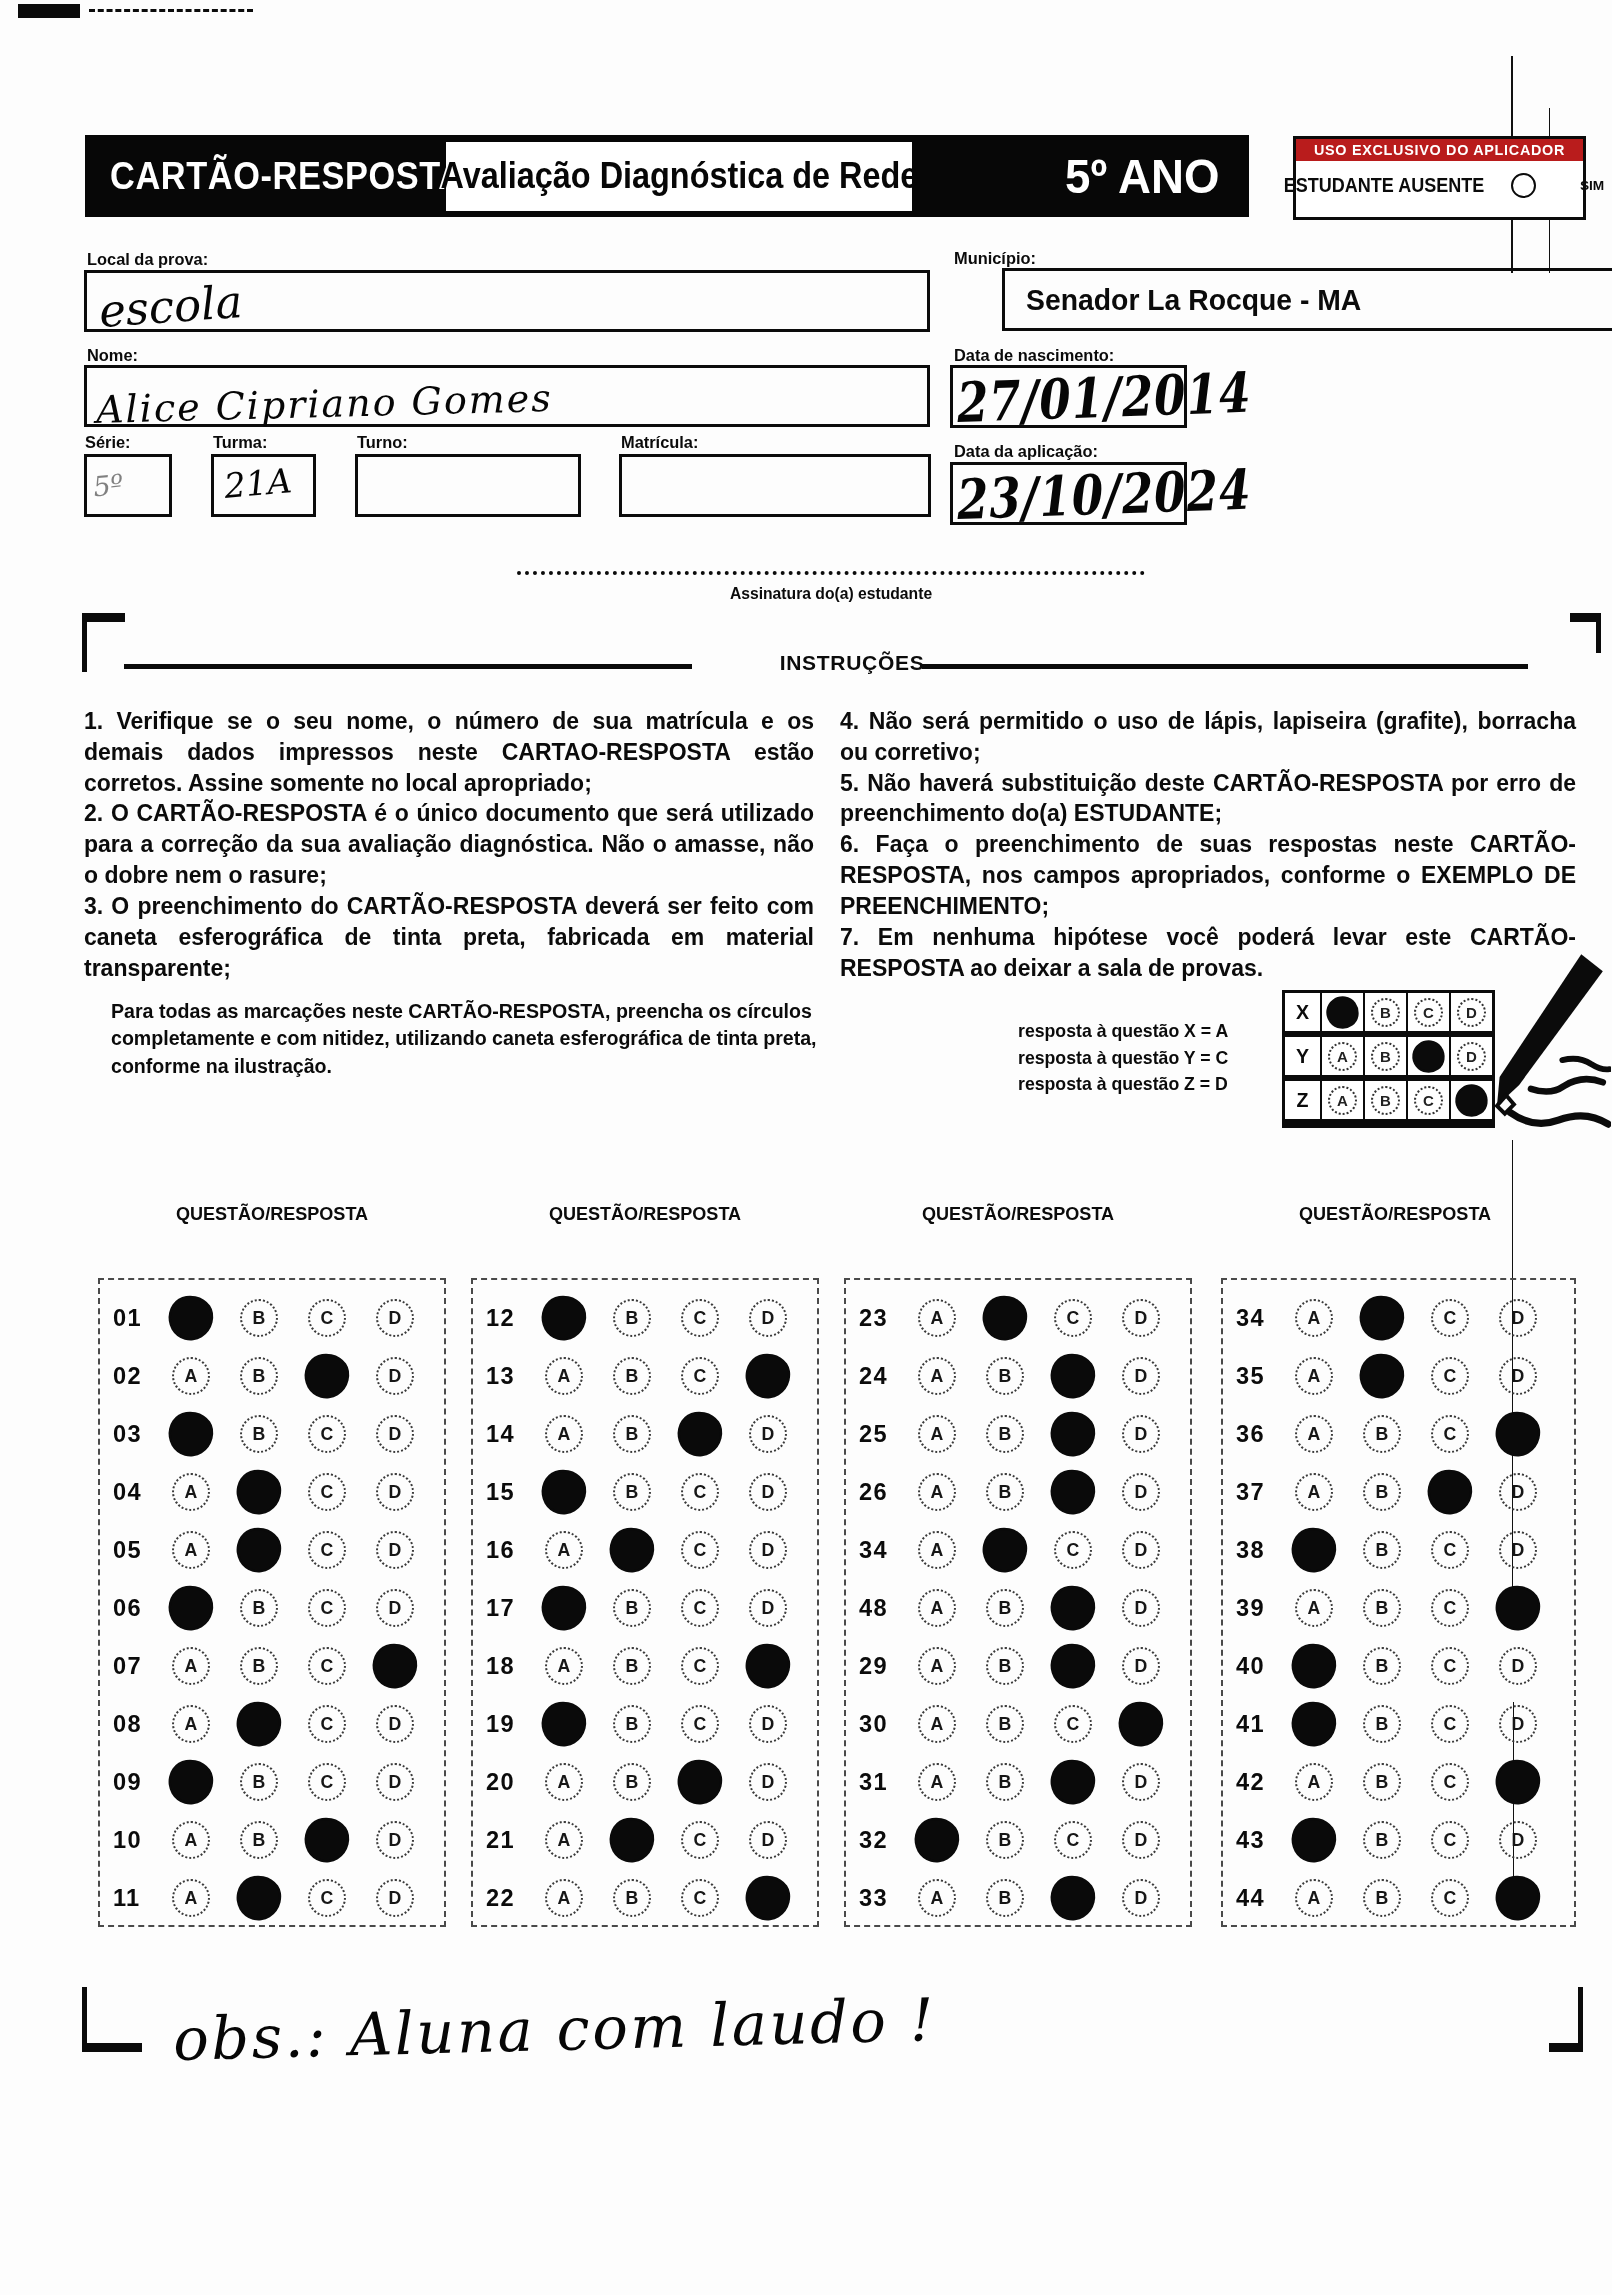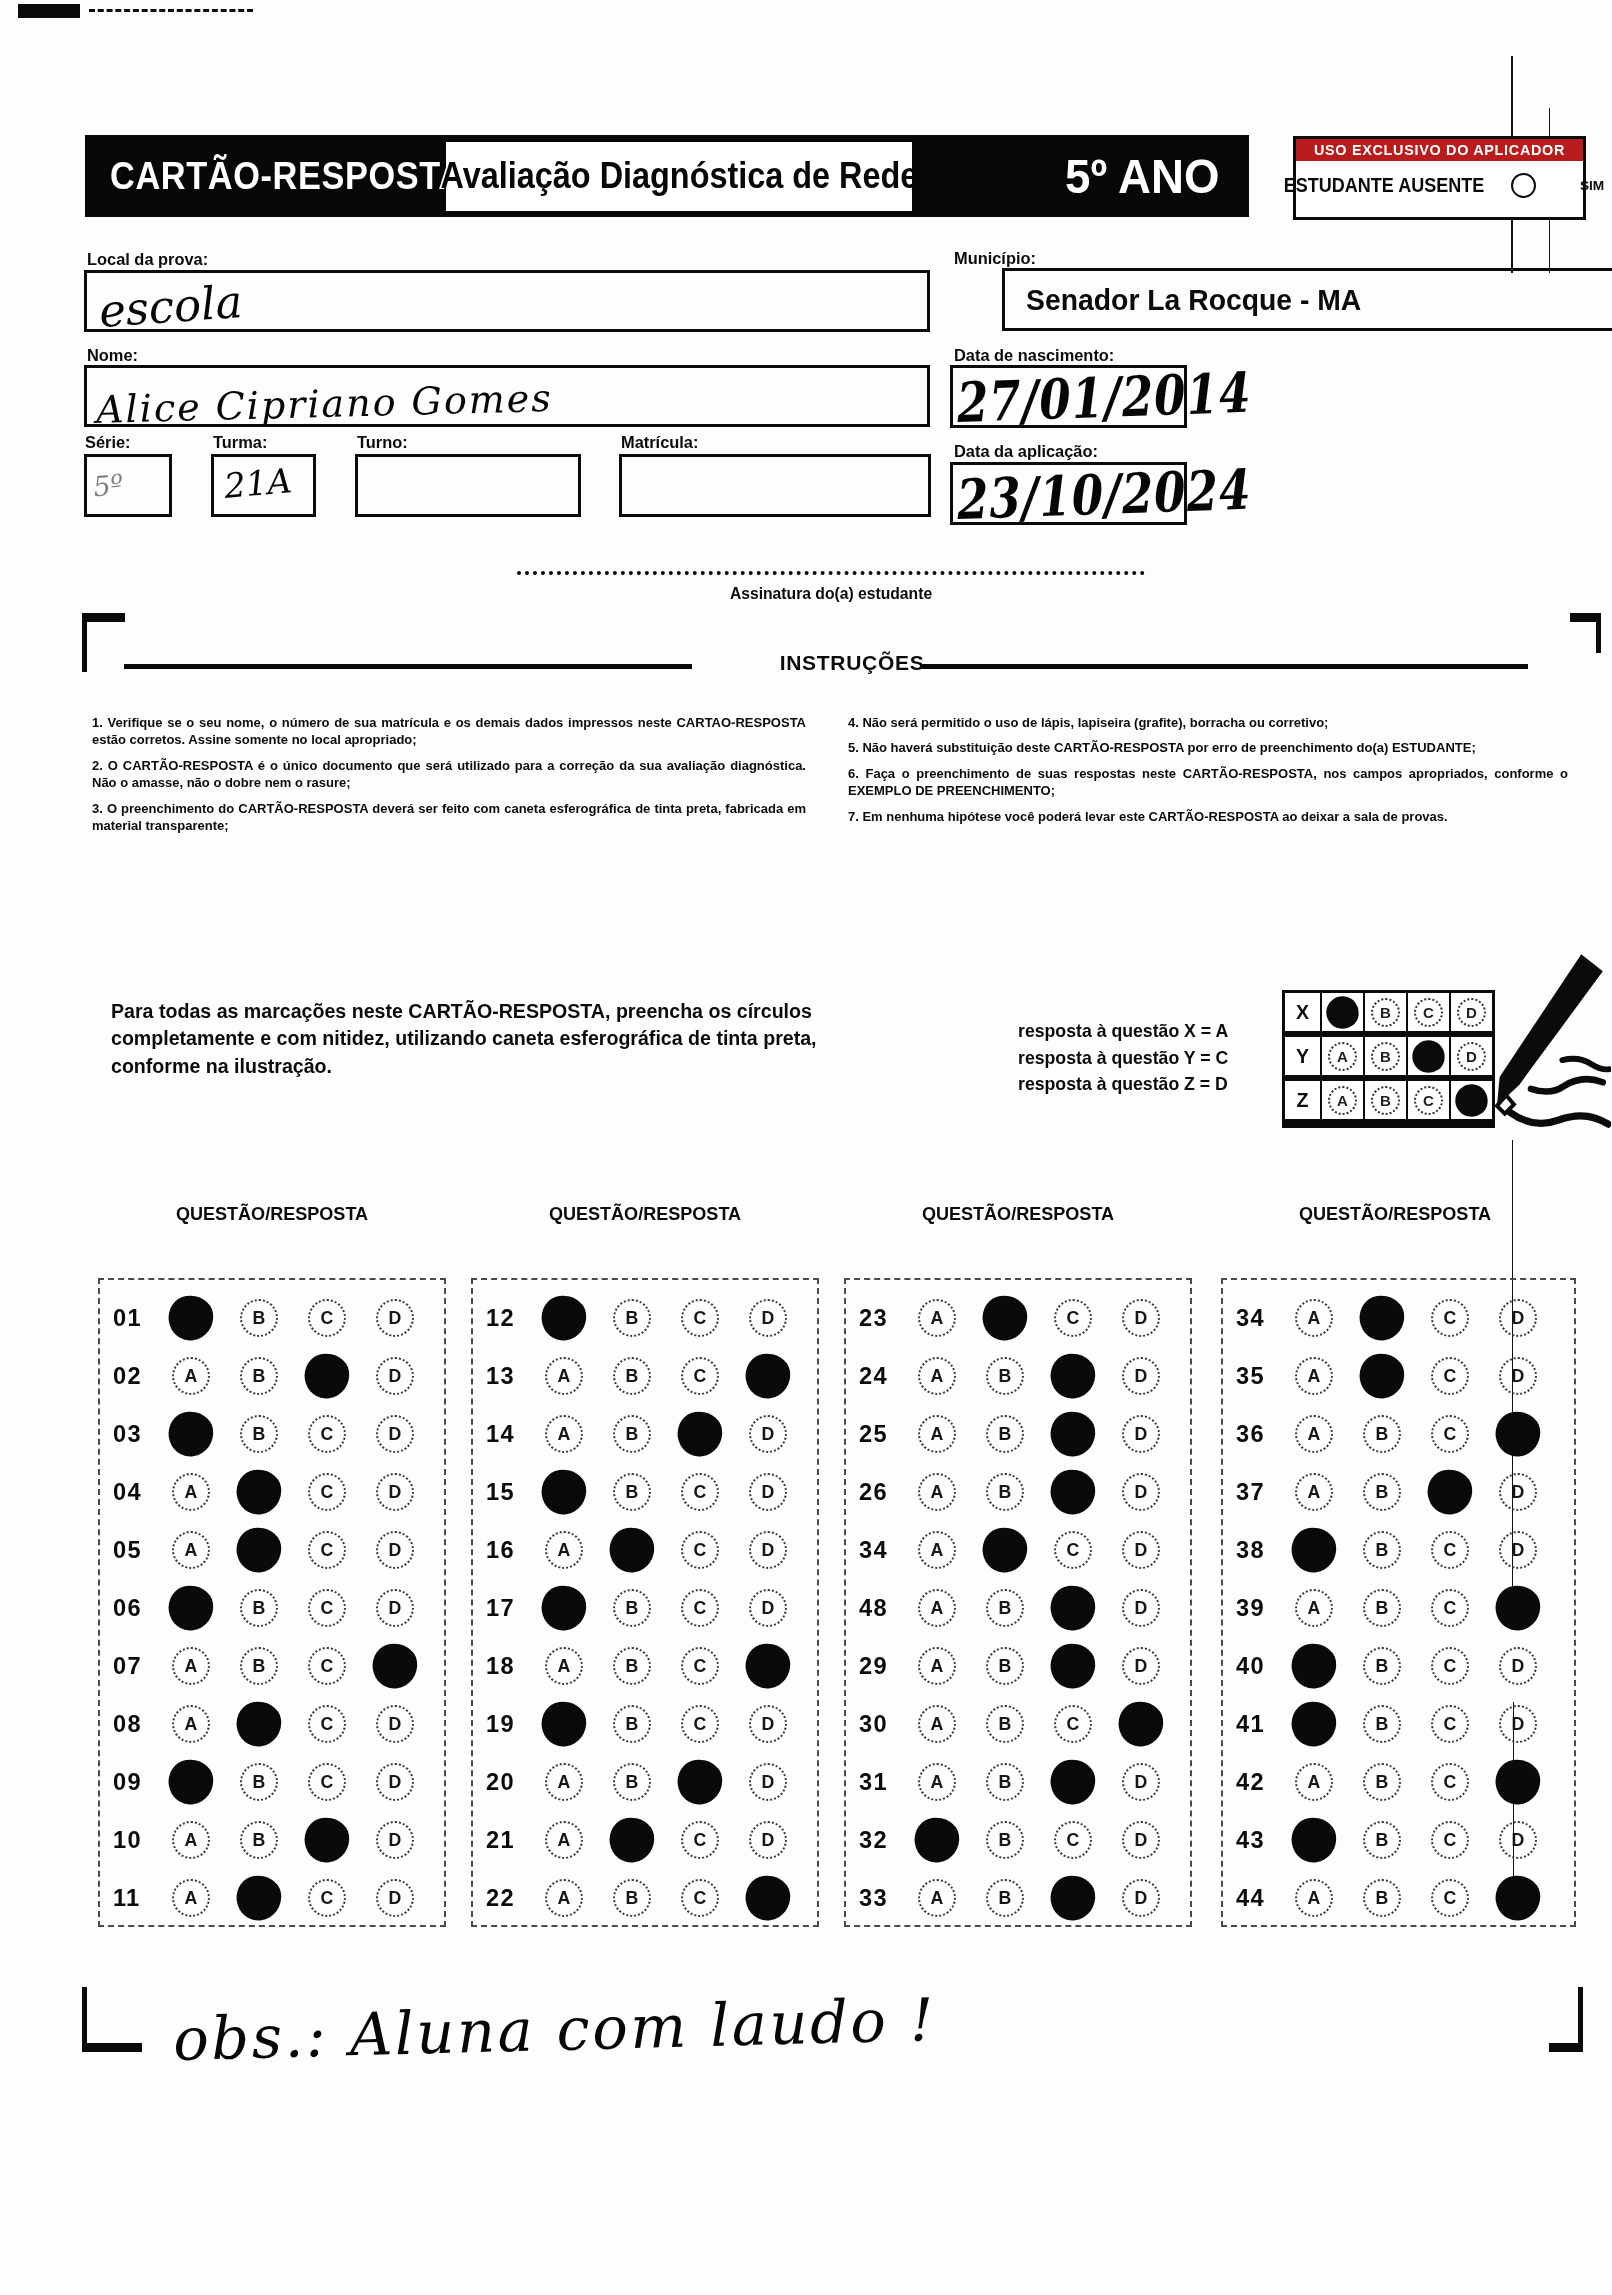--- a/index.html
+++ b/index.html
@@ -54,21 +54,21 @@
   .br-tl{left:82px;top:613px;width:38px;height:50px;border-left:5.9px solid #0b0b0b;border-top:9.8px solid #0b0b0b;}
   .br-tr{left:1570px;top:613px;width:26px;height:31px;border-right:5.9px solid #0b0b0b;border-top:9.8px solid #0b0b0b;}
   .br-bl{left:82px;top:1987px;width:55px;height:56px;border-left:5.9px solid #0b0b0b;border-bottom:9.8px solid #0b0b0b;}
   .br-br{left:1549px;top:1987px;width:29px;height:56px;border-right:5.9px solid #0b0b0b;border-bottom:9.8px solid #0b0b0b;}
 
   
   .inst-title{left:0;top:651px;width:1612px;text-align:center;font-weight:bold;font-size:21px;letter-spacing:0.7px;margin-left:46px;}
   .rule{height:5.2px;background:#0b0b0b;}
   .rule-l{left:124px;top:664px;width:568px;}
   .rule-r{left:922px;top:664px;width:606px;}
-  .inst-col p{margin:8px;font-weight:bold;font-size:13px;line-height:1.34;text-align:justify;}
+  .inst-col p{margin:0;font-weight:bold;font-size:23px;line-height:1.34;text-align:justify;}
   .inst-left{left:84px;top:706px;width:730px;}
   .inst-right{left:840px;top:706px;width:736px;}
 
   
   .ex-par{left:111px;top:998px;width:772px;font-weight:bold;font-size:19.6px;line-height:1.4;}
   .ex-legend{left:1018px;top:1018px;width:308px;font-weight:bold;font-size:17.7px;line-height:1.5;}
   .ex-legend div{white-space:nowrap;}
   .ex-grid{left:1282px;top:990px;border:3.9px solid #0b0b0b;border-bottom-width:9.2px;background:#fff;}
   .ex-row{display:flex;border-top:6.5px solid #0b0b0b;}
   .ex-row:first-child{border-top:none;}

